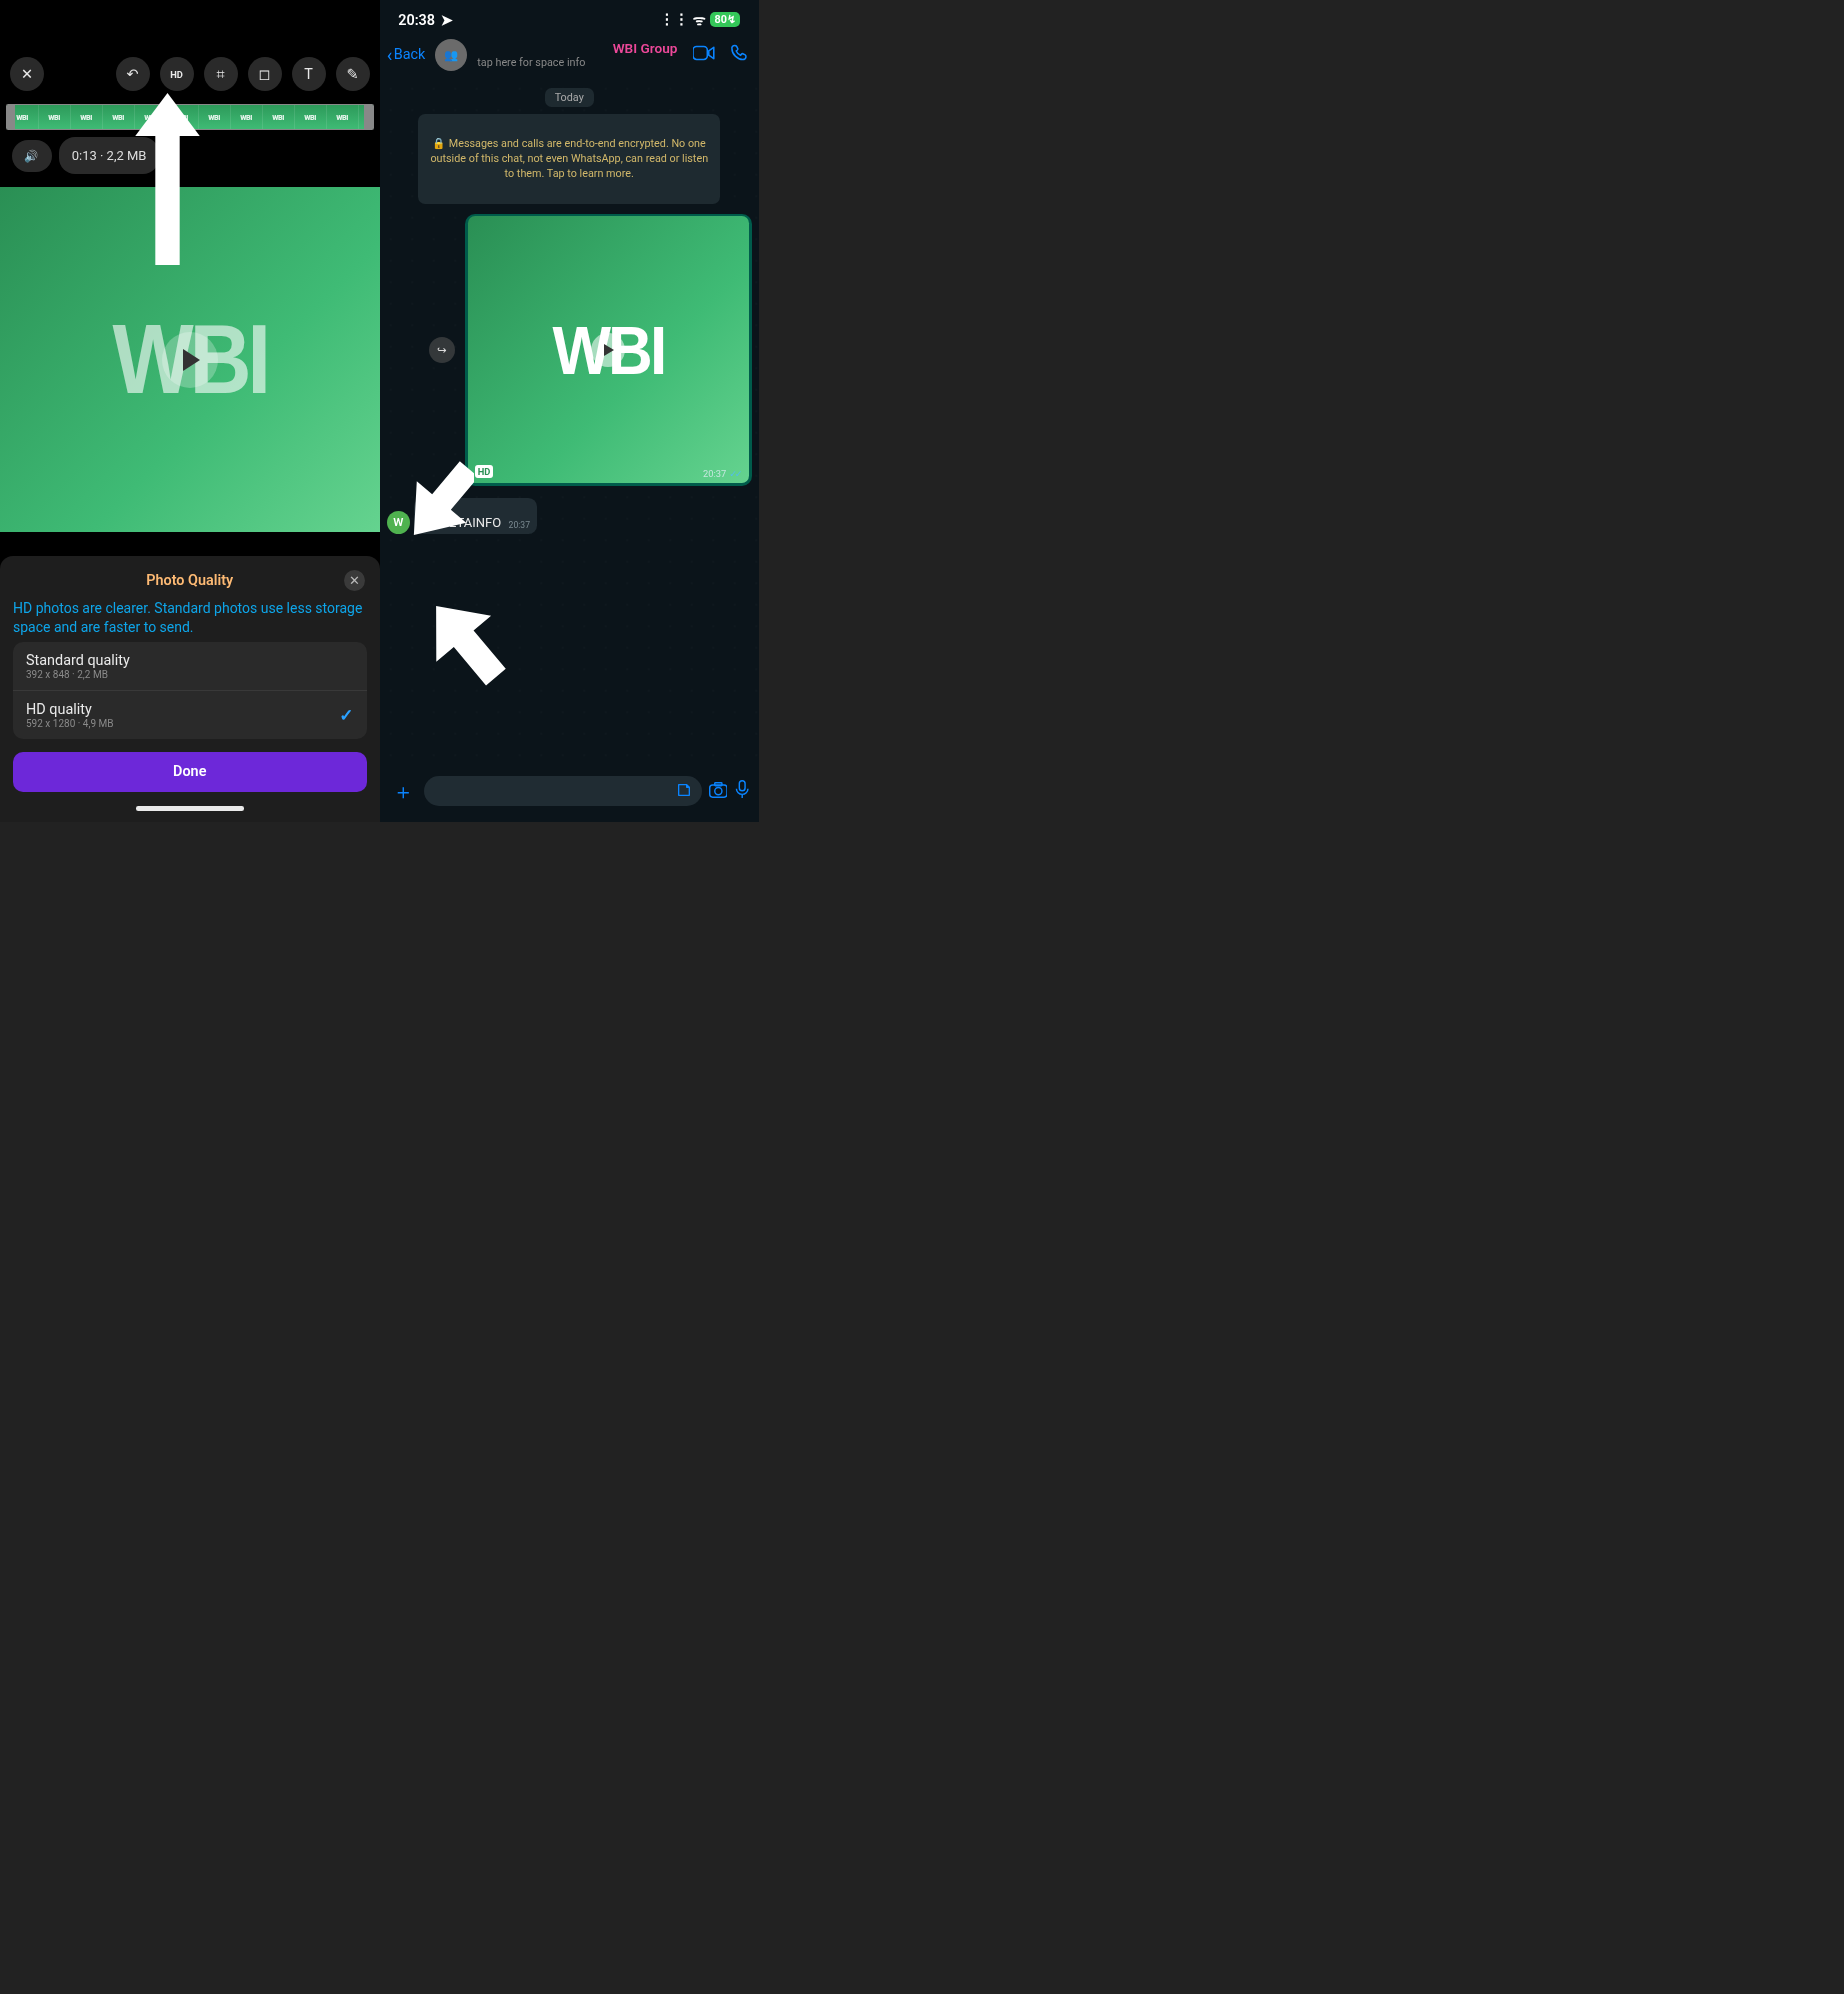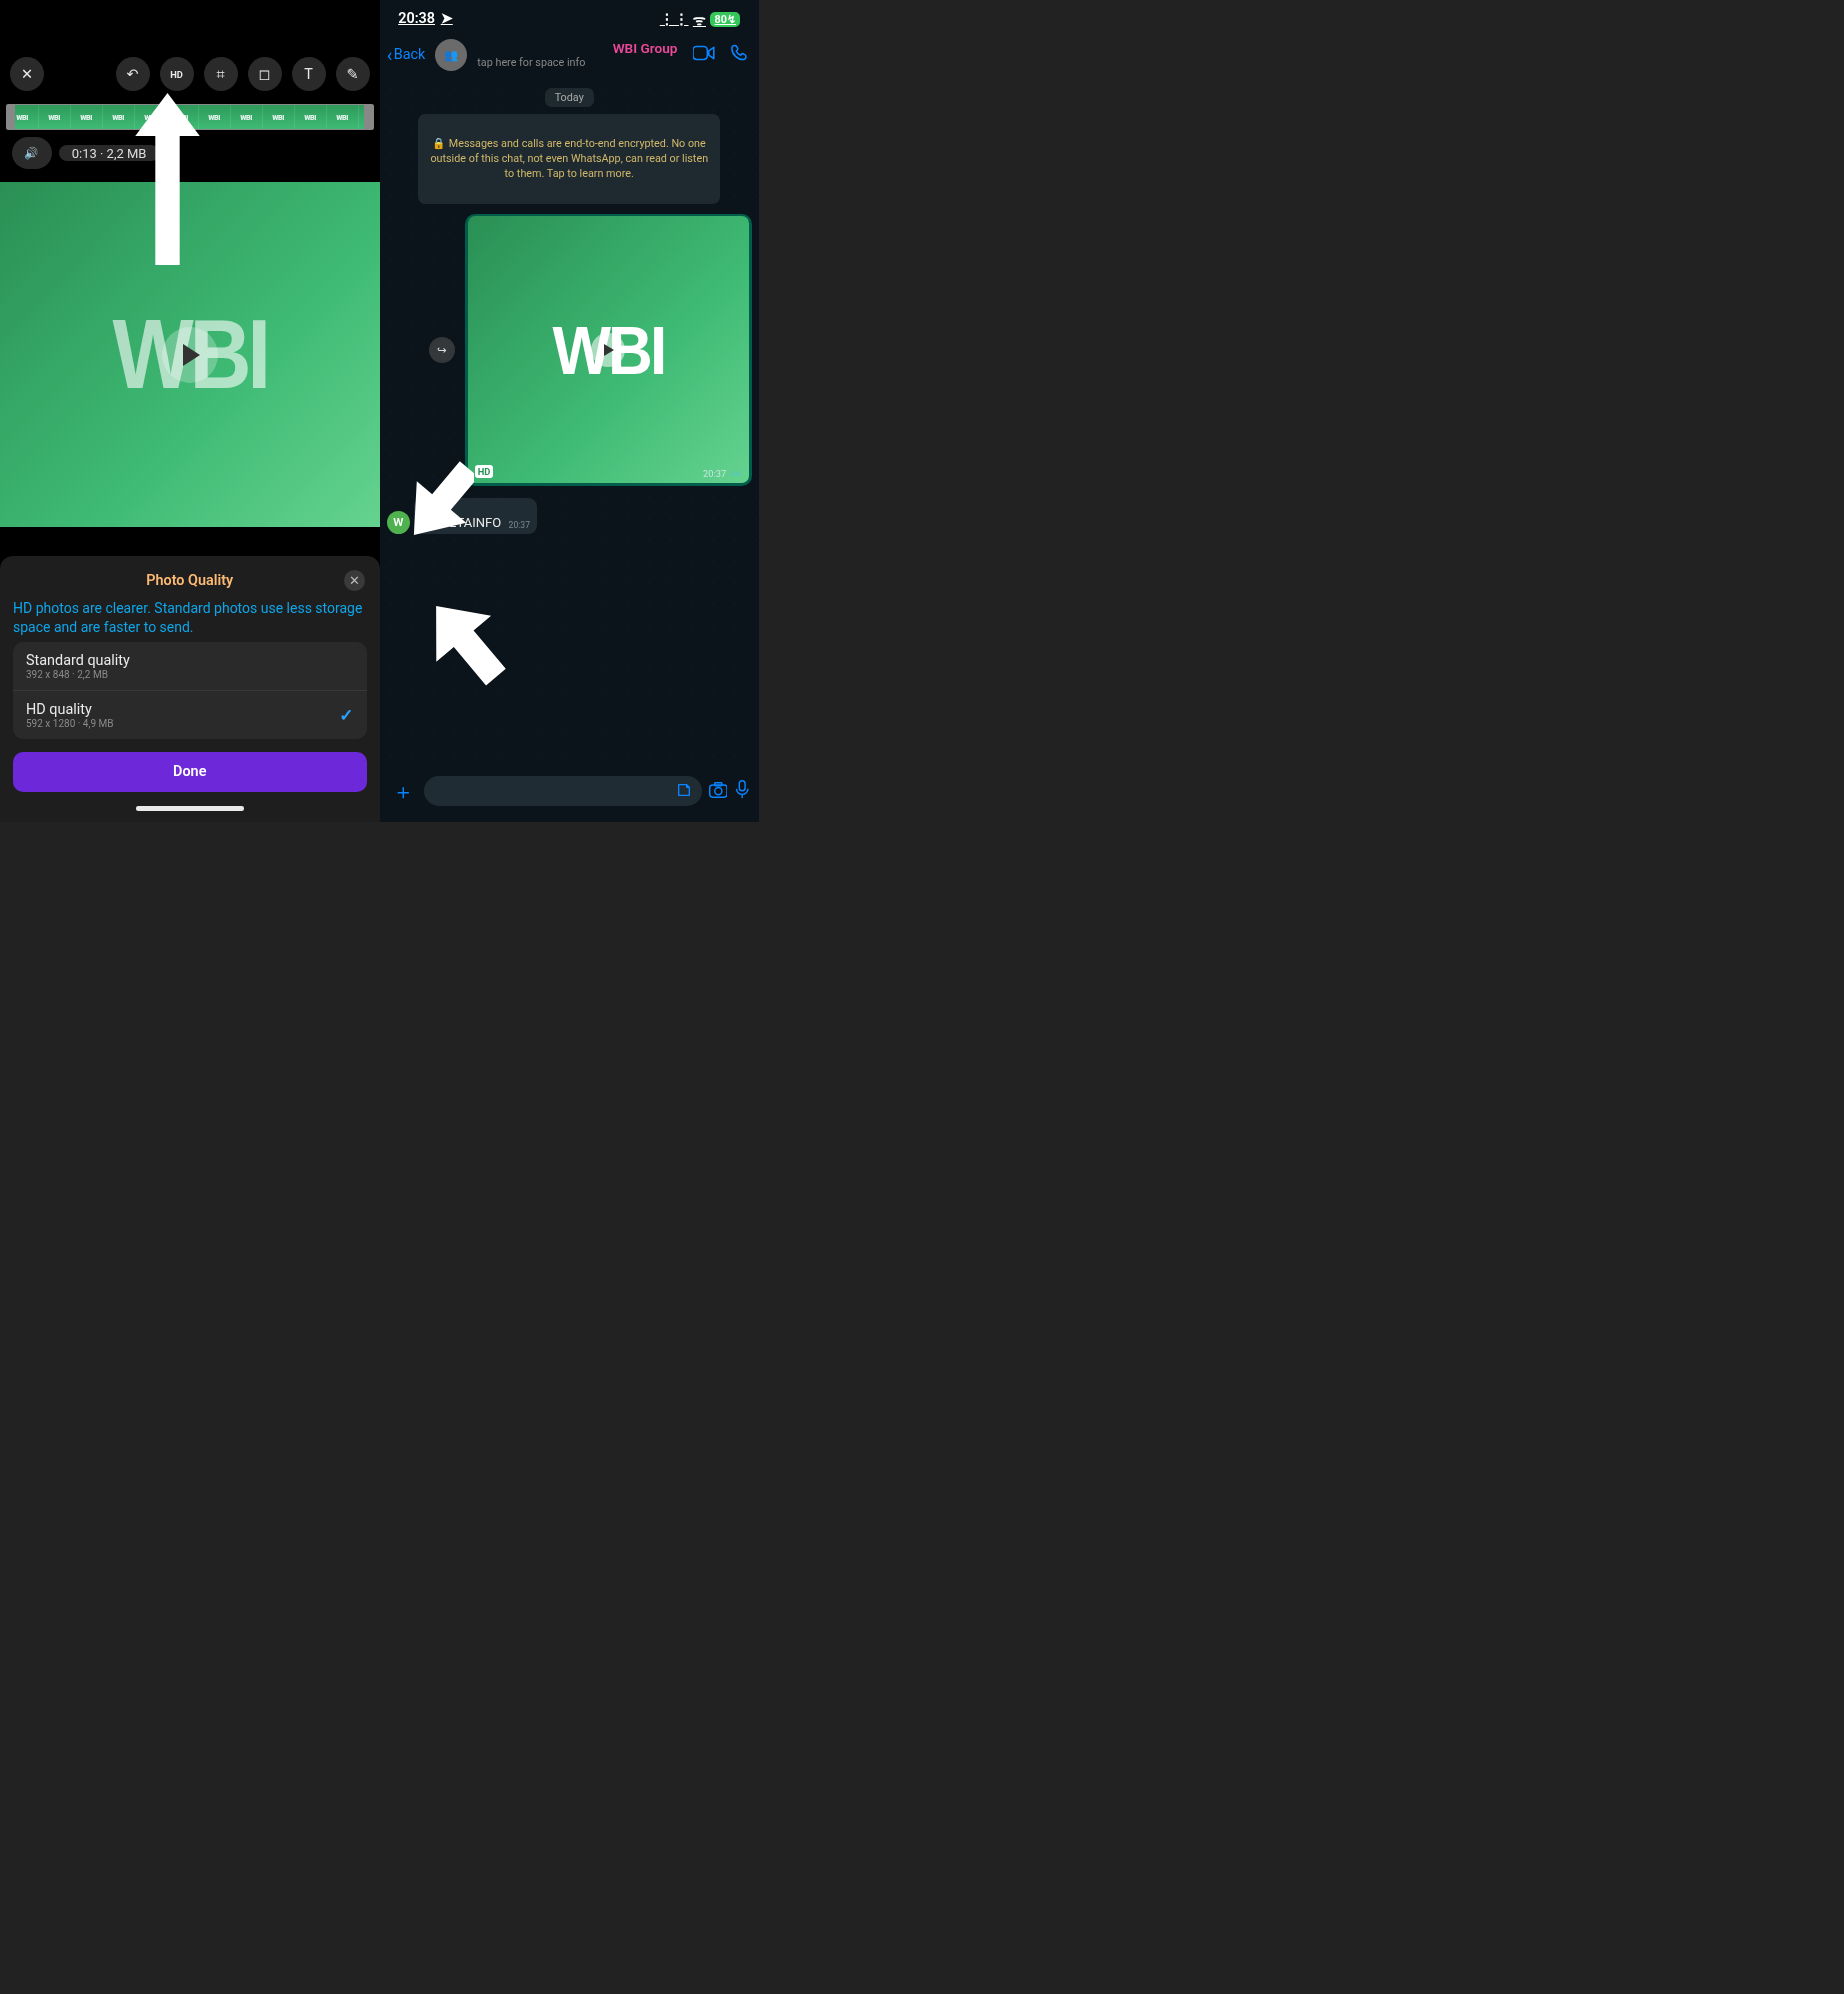--- a/index.html
+++ b/index.html
@@ -80,21 +80,21 @@
   .mute-btn {
     width: 40px; height: 32px;
     background: #2a2a2a;
     border-radius: 16px;
     display: flex;
     align-items: center;
     justify-content: center;
     color: #e0e0e0;
   }
   .info-pill {
-    height: 16px;
+    height: 37px;
     padding: 0 13px;
     background: #2a2a2a;
     border-radius: 16px;
     display: flex;
     align-items: center;
     color: #ddd;
     font-size: 13px;
   }
 
   .preview {
@@ -220,27 +220,26 @@
   .arrow {
     position: absolute;
     width: 65px; height: 172px;
     left: 135px; top: 93px;
   }
   .arrow svg, .arrow2 svg, .arrow3 svg { display: block; }
 
   
   .statusbar {
     display: flex;
-    align-items: flex-start;
+    align-items: flex-end;
     justify-content: space-between;
     padding: 10px 18.7px 5.7px 18.7px;
     color: #fff;
     font-size: 14.4px;
     font-weight: 600;
-    text-decoration: underline;
   }
   .sb-left { display:flex; align-items:center; gap:5.7px; }
   .sb-right { display:flex; align-items:center; gap:4.3px; }
   .battery {
     display: inline-flex;
     align-items: center;
     background: #34c759;
     border-radius: 5px;
     padding: 0.7px 4.3px;
     font-size: 10.8px;

